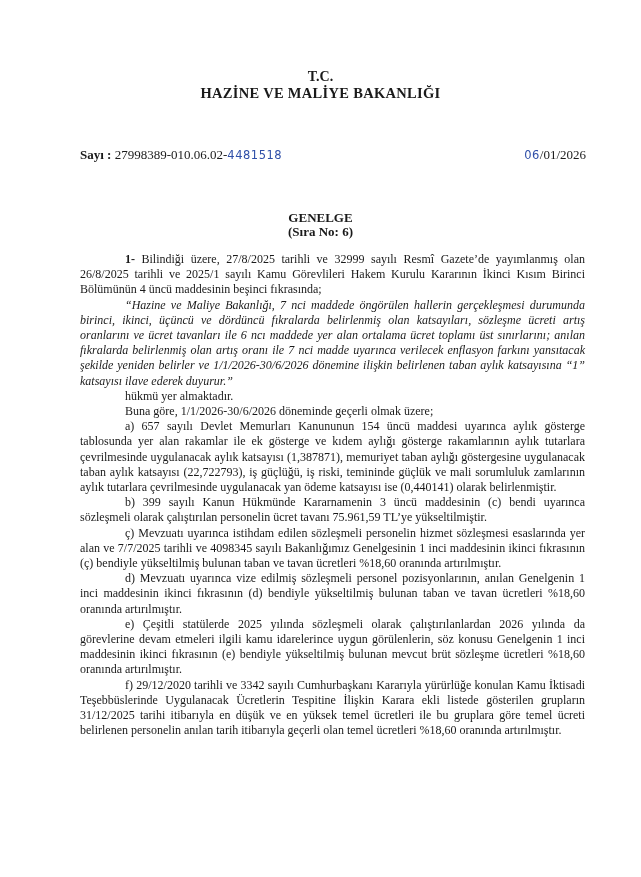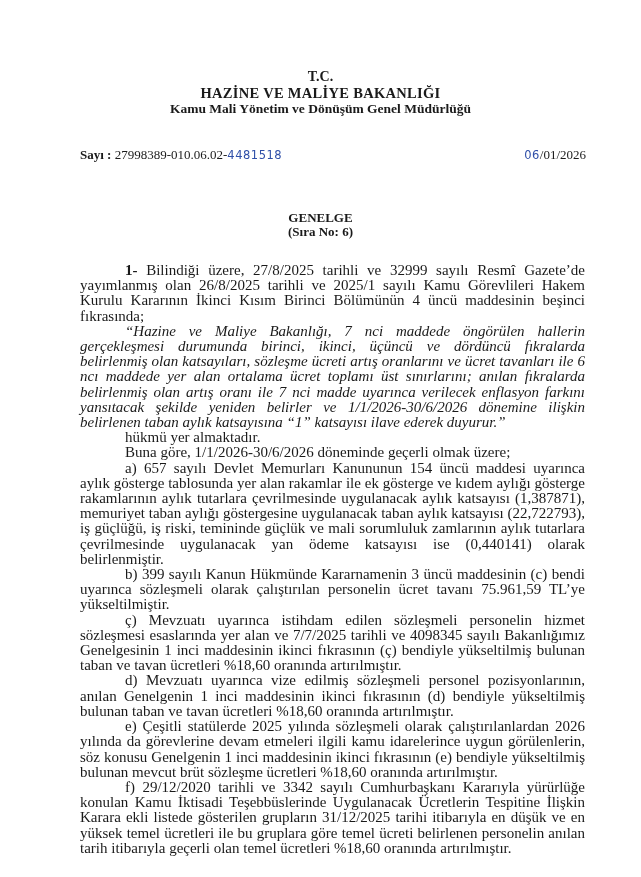--- a/index.html
+++ b/index.html
@@ -19,35 +19,34 @@
   .meta-sayi { top: 147px; }
   .meta-konu { top: 163px; }
   .hand { color: #2f4fa8; font-family: "DejaVu Sans", sans-serif; font-size: 11.5px; letter-spacing: 0.5px; }
   .date { position: absolute; right: 55px; top: 147px; font-size: 13px; text-align: right; }
 
   .title { position: absolute; left: 0; width: 641px; text-align: center; font-weight: bold; font-size: 13px; }
   .t1 { top: 210px; }
   .t2 { top: 224px; }
 
   .body {
-    position: absolute; left: 80px; top: 263px; width: 505px;
-    font-size: 15px; line-height: 15.2px; text-align: justify;
+    position: absolute; left: 80px; top: 252px; width: 505px;
+    font-size: 12px; line-height: 15.2px; text-align: justify;
   }
   .body p { margin: 0; text-indent: 45px; }
   .body p.quote { font-style: italic; }
   .body b { font-weight: bold; }
 </style>
 </head>
 <body>
 
 <div class="page">
 
   <div class="header h-tc">T.C.</div>
   <div class="header h-ministry">HAZİNE VE MALİYE BAKANLIĞI</div>
-  <div class="header h-dept">Kamu Mali Yönetim ve Dönüşüm Genel Müdürlüğü</div>
 
   <div class="meta meta-sayi">
     <b>Sayı</b><b> : </b><span>27998389-010.06.02-</span><span class="hand">4481518</span>
   </div>
   <div class="date">
     <span class="hand">06</span><span>/01/2026</span>
   </div>
 
   <div class="title t1">GENELGE</div>
   <div class="title t2">(Sıra No: 6)</div>

